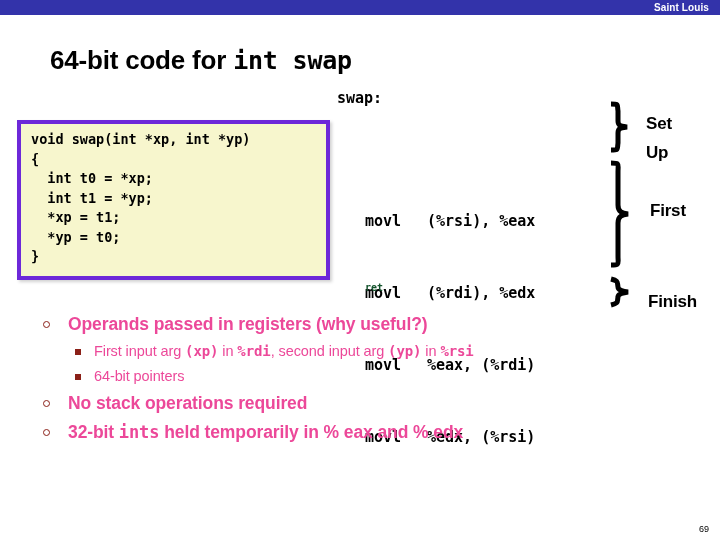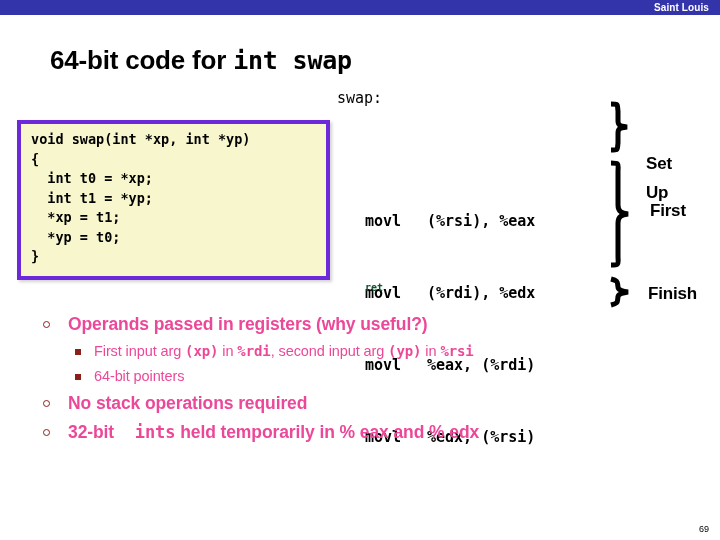--- a/index.html
+++ b/index.html
@@ -76,21 +76,21 @@
     white-space: pre;
   }
 
   
   .asm-label {
     position: absolute;
     left: 337px;
     top: 89px;
     font-family: "DejaVu Sans Mono", "Liberation Mono", monospace;
     font-size: 15px;
-    font-weight: normal;
+    font-weight: bold;
     color: #000000;
     white-space: pre;
   }
   .asm-body {
     position: absolute;
     left: 365px;
     top: 161px;
     font-family: "DejaVu Sans Mono", "Liberation Mono", monospace;
     font-size: 15px;
     font-weight: bold;
@@ -123,25 +123,25 @@
   .ann-label {
     position: absolute;
     font-size: 17px;
     font-weight: bold;
     color: #000000;
     white-space: nowrap;
     letter-spacing: -0.2px;
   }
 
   #brace-setup  { left: 605px; top: 101px;  }
-  #label-setup  { left: 646px; top: 109px;  line-height: 29px; margin-top: 40px; }
+  #label-setup  { left: 646px; top: 109px;  line-height: 29px; }
   #brace-body   { left: 605px; top: 160px;  }
   #label-body   { left: 650px; top: 201px;  }
   #brace-finish { left: 605px; top: 276px;  }
-  #label-finish { left: 648px; top: 284px; text-align: right;  }
+  #label-finish { left: 648px; top: 292px; text-align: right;  }
 
   
   .bullets {
     position: absolute;
     left: 30px;
     top: 310px;
     width: 660px;
   }
   .b1, .b2 {
     position: relative;
@@ -177,21 +177,21 @@
   }
   .b2 .marker {
     position: absolute;
     left: 45px;
     top: 50%;
     margin-top: -3px;
     width: 6px;
     height: 6px;
     background: #8b2018;
   }
-  .b1 .mono { font-size: 17px; margin-left: 16px; }
+  .b1 .mono { font-size: 17px; }
   .b2 .mono { font-size: 14px; font-weight: bold; }
 
   
   .page-number {
     position: absolute;
     right: 11px;
     bottom: 6px;
     font-size: 9px;
     color: #000000;
   }

